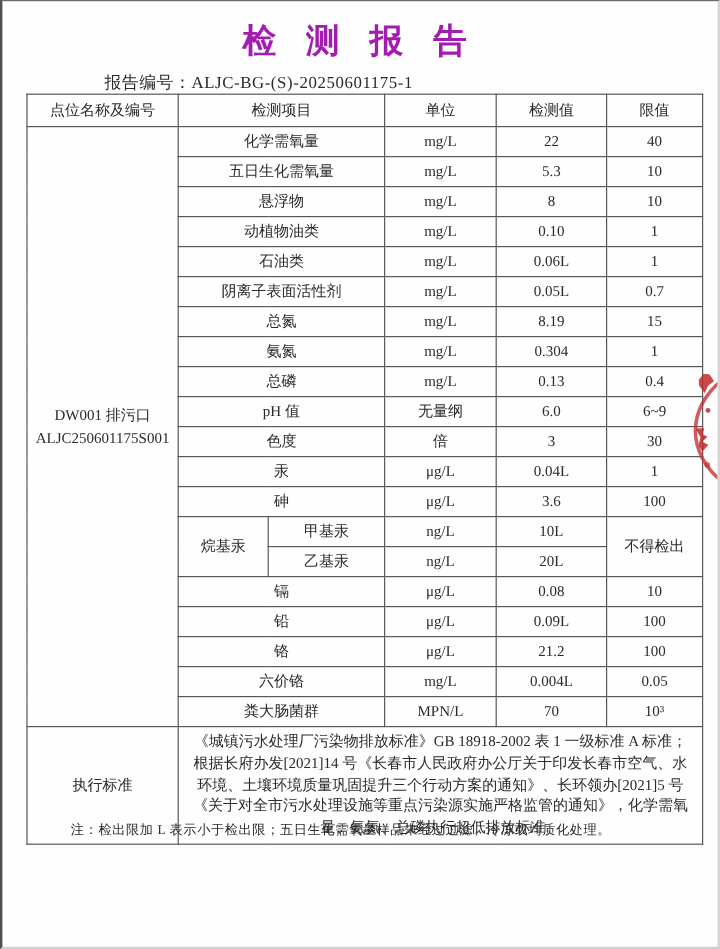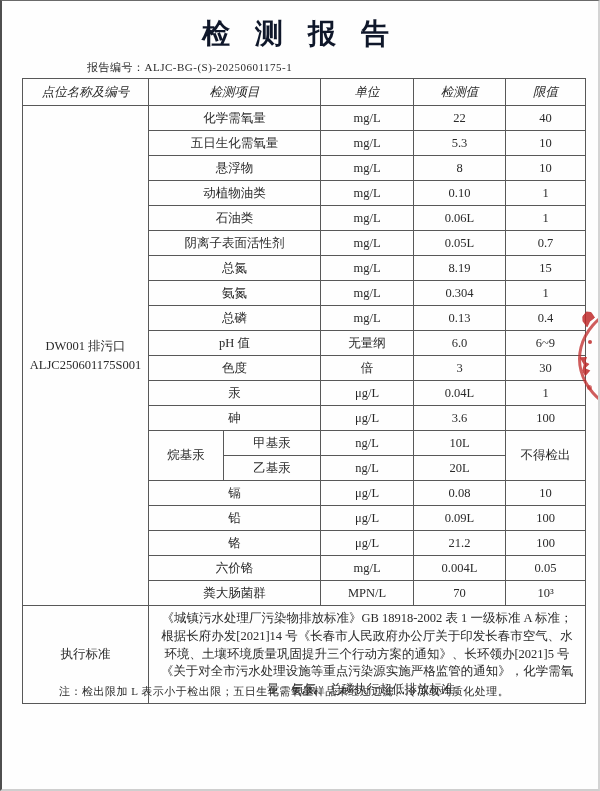--- a/index.html
+++ b/index.html
@@ -14,40 +14,40 @@
     border-left:2px solid #4f4f4f;
     border-top:1px solid #6a6a6a;
     border-right:2px solid #d4d4d4;
     border-bottom:2px solid #cfcfcf;
   }
   .doc-title {
     position:absolute; top:14px; left:0; width:100%;
     text-align:center;
     font-size:28px; font-weight:bold;
     letter-spacing:9px;
-    color:#0f172a;
+    color:#a21caf;
     white-space:pre;
   }
   .report-no {
     position:absolute; top:59px; left:85px;
-    font-size:11px; letter-spacing:0.5px;
+    font-size:14px; letter-spacing:0.5px;
   }
   table.report {
     position:absolute; left:20px; top:77px;
     width:563px;
     border-collapse:collapse; table-layout:fixed;
   }
   table.report th, table.report td {
     border:1px solid #585858;
     font-size:12.5px; font-weight:normal;
     text-align:center; vertical-align:middle;
     padding:0 2px;
     overflow:hidden;
   }
-  table.report thead th { height:27px;font-style:italic; }
+  table.report thead th { height:27px; }
   table.report tbody td { height:25px; }
   .site-cell div { line-height:1.5; }
   .std-row td { height:auto; }
   .std-text {
     text-align:center;
     padding:4px 7px !important;
     line-height:1.42;
   }
   .note-line {
     position:absolute; left:57px; top:683px;

